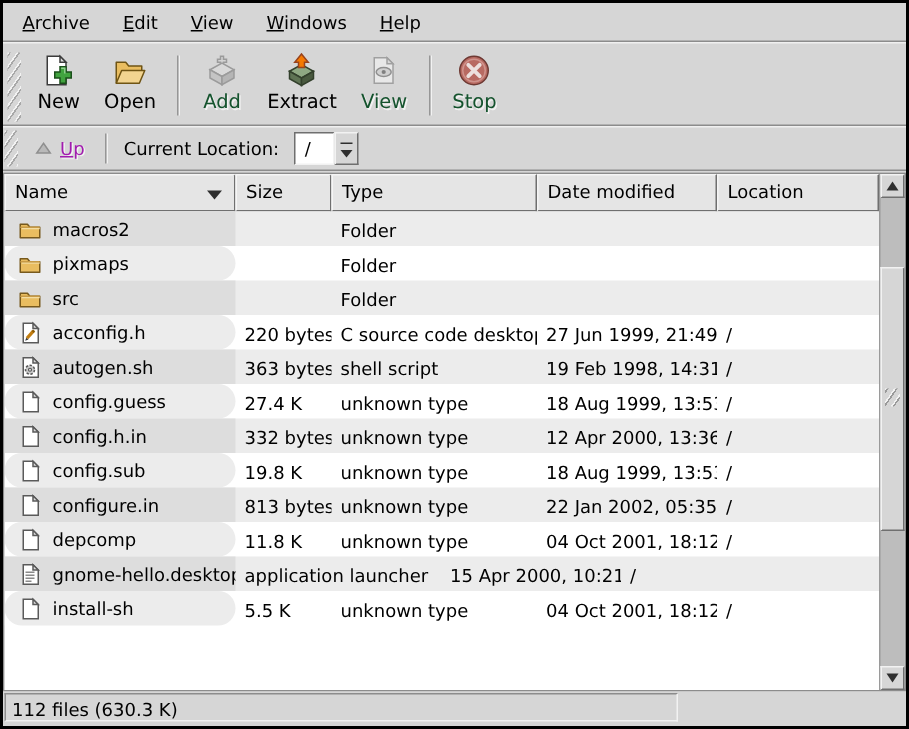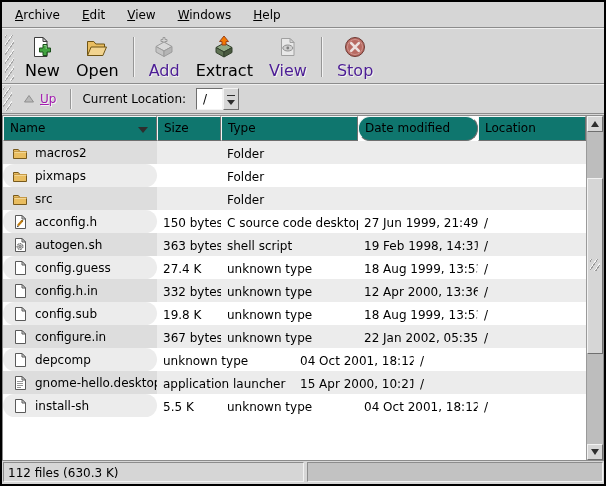--- a/index.html
+++ b/index.html
@@ -17,22 +17,22 @@
   .menu-item .mn { text-decoration:underline; }
 
   .toolbar { position:absolute; top:26px; left:0; right:0; height:56px; background:#d6d6d6;
              display:flex; align-items:flex-start; padding:4px 0 0 2px;
              border-top:1px solid #f0f0f0; border-bottom:1px solid #8c8c8c; }
   .grip { width:9px; align-self:stretch; margin:2px 3px 2px 1px;
           background:repeating-linear-gradient(125deg,#f2f2f2 0 1px,#a8a8a8 1px 2px,#d6d6d6 2px 5px); }
   .tbtn { display:flex; flex-direction:column; align-items:center; gap:2px;
           padding:2px 8px; min-width:44px; }
   .tbtn .ticon { width:24px; height:24px; }
-  .tbtn .tlabel { font-size:16px; }
-  .tbtn.disabled .tlabel { color:#4c1d95; text-shadow:1px 1px 0 #f2f2f2; }
+  .tbtn .tlabel { font-size:13px; }
+  .tbtn.disabled .tlabel { color:#14532d; text-shadow:1px 1px 0 #f2f2f2; }
   .tsep { width:2px; height:40px; margin:4px 6px 0 6px;
           border-left:1px solid #969696; border-right:1px solid #f2f2f2; }
 
   .locbar { position:absolute; top:82px; left:0; right:0; height:30px; background:#d6d6d6;
             display:flex; align-items:center;
             border-top:1px solid #f0f0f0; border-bottom:1px solid #8c8c8c; }
   .upbtn { display:flex; align-items:center; gap:5px; padding:3px 8px; color:#a21caf;
            text-shadow:1px 1px 0 #f2f2f2; }
   .upbtn .mn { text-decoration:underline; }
   .lsep { width:2px; height:20px; margin:0 6px;
@@ -49,28 +49,28 @@
                border-top:1px solid #2e2e2e; }
   .combo-btn::after { content:""; position:absolute; left:3px; top:11px;
                border-left:4px solid transparent; border-right:4px solid transparent;
                border-top:5px solid #2e2e2e; }
 
   
   .listarea { position:absolute; top:113px; left:0; right:0; bottom:23px;
               border:1px solid #8c8c8c; background:#fff; }
   .list-main { position:absolute; left:0; top:0; right:17px; bottom:0; overflow:hidden; }
   .lheader { display:flex; height:25px; }
-  .hcell { background:#0f766e; padding:4px 0 0 6px; position:relative; overflow:hidden; white-space:nowrap;
+  .hcell { background:#e5e5e5; padding:4px 0 0 6px; position:relative; overflow:hidden; white-space:nowrap;
            border-top:1px solid #f5f5f5; border-left:1px solid #f5f5f5;
            border-bottom:1px solid #6f6f6f; border-right:1px solid #6f6f6f; }
   .sort-arrow { position:absolute; right:8px; top:10px; width:0; height:0;
                 border-left:5px solid transparent; border-right:5px solid transparent;
                 border-top:6px solid #2e2e2e; }
   .c-name { width:154px; } .c-size { width:64px; } .c-type { width:137px; }
-  .c-date { width:120px;border-radius:12px; } .c-loc  { flex:1; }
+  .c-date { width:120px; } .c-loc  { flex:1; }
 
   .rows { position:absolute; top:25px; left:0; right:0; bottom:0; overflow:hidden; background:#fff; }
   .row { display:flex; height:23px; }
   .row.even { background:#ececec; } .row.even .c-name { background:#dddddd; }
   .row.odd  { background:#ffffff; } .row.odd  .c-name { background:#ececec;border-radius:12px; }
   .cell { padding:6px 0 0 6px; overflow:hidden; white-space:nowrap; }
   .cell.c-name { display:flex; align-items:center; padding:0 0 0 9px; gap:7px; }
   .ficon { width:16px; height:16px; flex:0 0 16px; }
 
   
@@ -87,21 +87,21 @@
           border-left:4px solid transparent; border-right:4px solid transparent;
           border-top:6px solid #2e2e2e; }
   .sthumb { position:absolute; left:0; top:62px; width:16px; height:176px; background:#d6d6d6;
             border-top:1px solid #f2f2f2; border-left:1px solid #f2f2f2;
             border-bottom:1px solid #6f6f6f; border-right:1px solid #6f6f6f; }
   .sthumb::after { content:""; position:absolute; left:2px; top:80px; width:10px; height:12px;
             background:repeating-linear-gradient(125deg,#f2f2f2 0 1px,#9a9a9a 1px 2px,#d6d6d6 2px 5px); }
 
   
   .statusbar { position:absolute; left:0; right:0; bottom:0; height:23px;
-               display:flex; gap:3px; padding:1px 1px 2px 1px; background:#d6d6d6; }
+               display:flex; gap:3px; padding:1px 1px 2px 1px; background:#d6d6d6;flex-direction:column; }
   .status-left { flex:1; max-width:449px; background:#d6d6d6; padding:3px 0 0 4px; white-space:nowrap;
                border-top:1px solid #8c8c8c; border-left:1px solid #8c8c8c;
                border-bottom:1px solid #f2f2f2; border-right:1px solid #f2f2f2; }
   .status-right { flex:1; background:#c2c2c2;
                border-top:1px solid #8c8c8c; border-left:1px solid #8c8c8c;
                border-bottom:1px solid #f2f2f2; border-right:1px solid #f2f2f2; }
 
   .hidden-defs { position:absolute; width:0; height:0; overflow:hidden; }
 </style>
 </head>
@@ -292,21 +292,21 @@
           <div class="cell c-loc"></div>
         </div>
 
         <div class="row odd">
           <div class="cell c-name">
               <svg class="ficon">
                 <use href="#i-file-pencil"></use>
               </svg>
               <span>acconfig.h</span>
             </div>
-          <div class="cell c-size">150 bytes</div>
+          <div class="cell c-size">220 bytes</div>
           <div class="cell c-type">C source code desktop</div>
           <div class="cell c-date">27 Jun 1999, 21:49</div>
           <div class="cell c-loc">/</div>
         </div>
 
         <div class="row even">
           <div class="cell c-name">
               <svg class="ficon">
                 <use href="#i-file-gear"></use>
               </svg>
@@ -357,33 +357,34 @@
           <div class="cell c-loc">/</div>
         </div>
 
         <div class="row even">
           <div class="cell c-name">
               <svg class="ficon">
                 <use href="#i-file"></use>
               </svg>
               <span>configure.in</span>
             </div>
-          <div class="cell c-size">367 bytes</div>
+          <div class="cell c-size">813 bytes</div>
           <div class="cell c-type">unknown type</div>
           <div class="cell c-date">22 Jan 2002, 05:35</div>
           <div class="cell c-loc">/</div>
         </div>
 
         <div class="row odd">
           <div class="cell c-name">
               <svg class="ficon">
                 <use href="#i-file"></use>
               </svg>
               <span>depcomp</span>
             </div>
+          <div class="cell c-size">11.8 K</div>
           <div class="cell c-type">unknown type</div>
           <div class="cell c-date">04 Oct 2001, 18:12</div>
           <div class="cell c-loc">/</div>
         </div>
 
         <div class="row even">
           <div class="cell c-name">
               <svg class="ficon">
                 <use href="#i-file-lines"></use>
               </svg>

